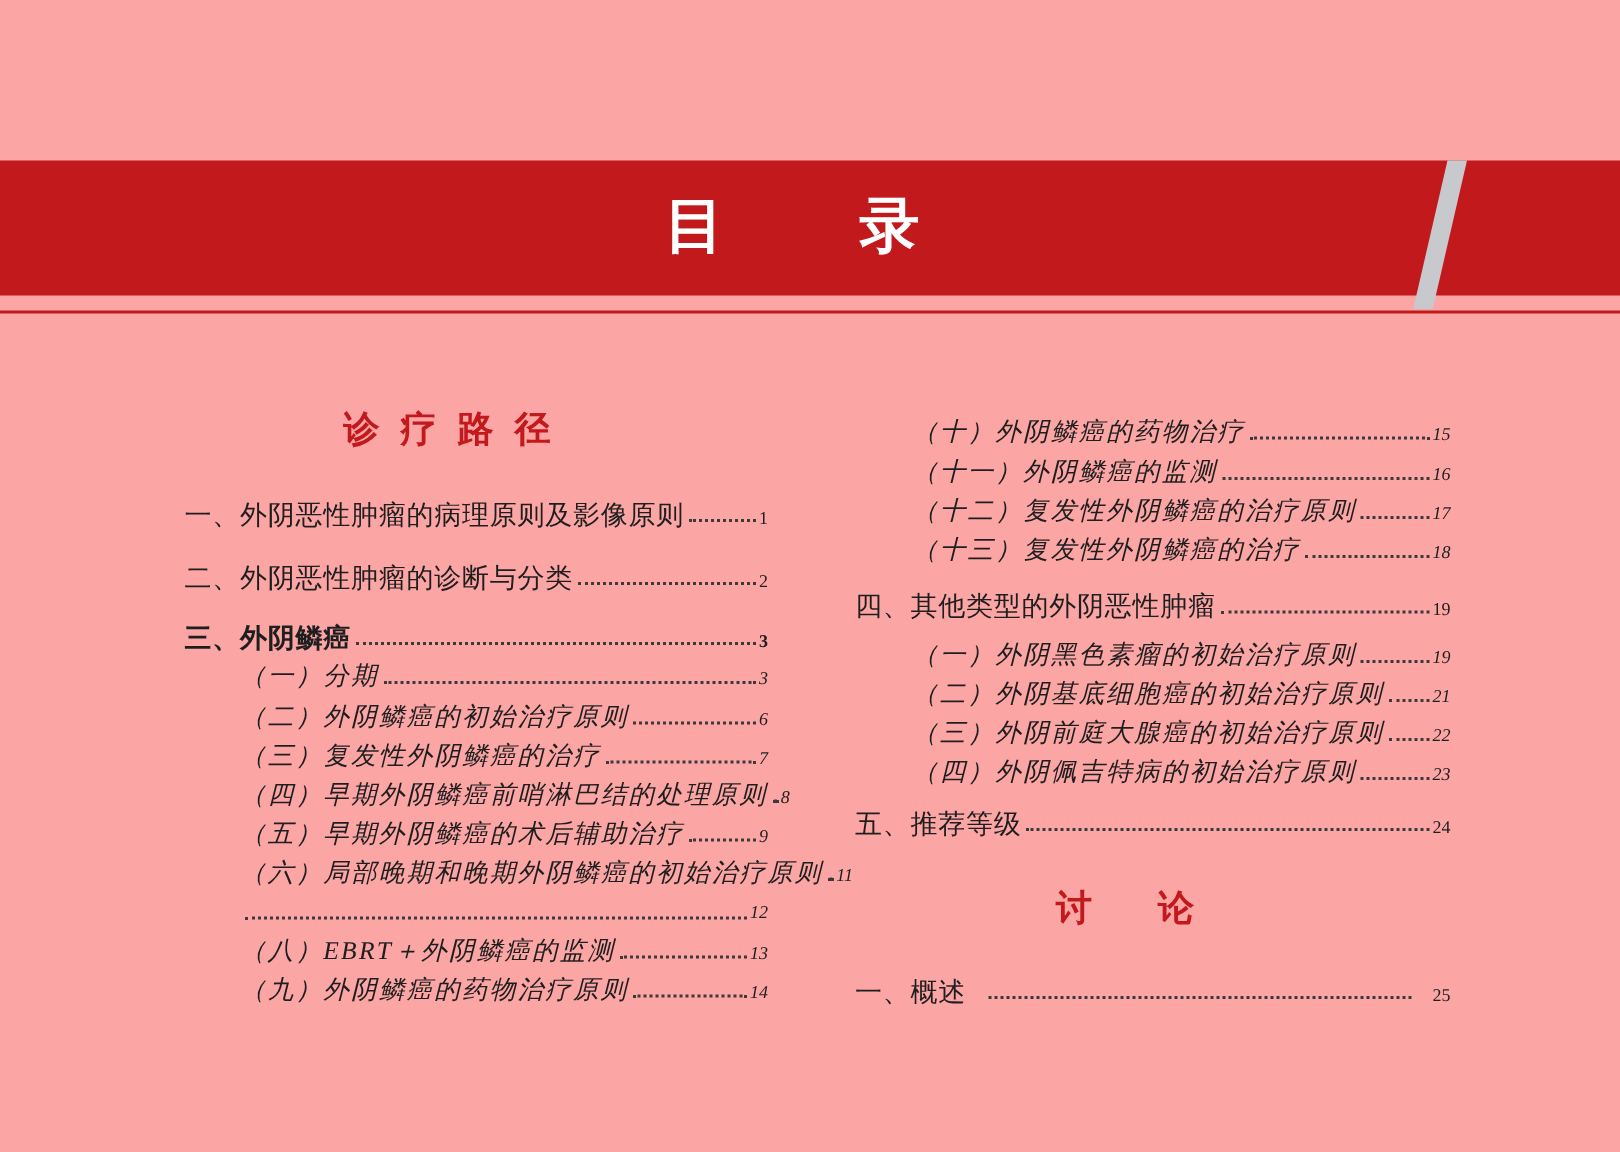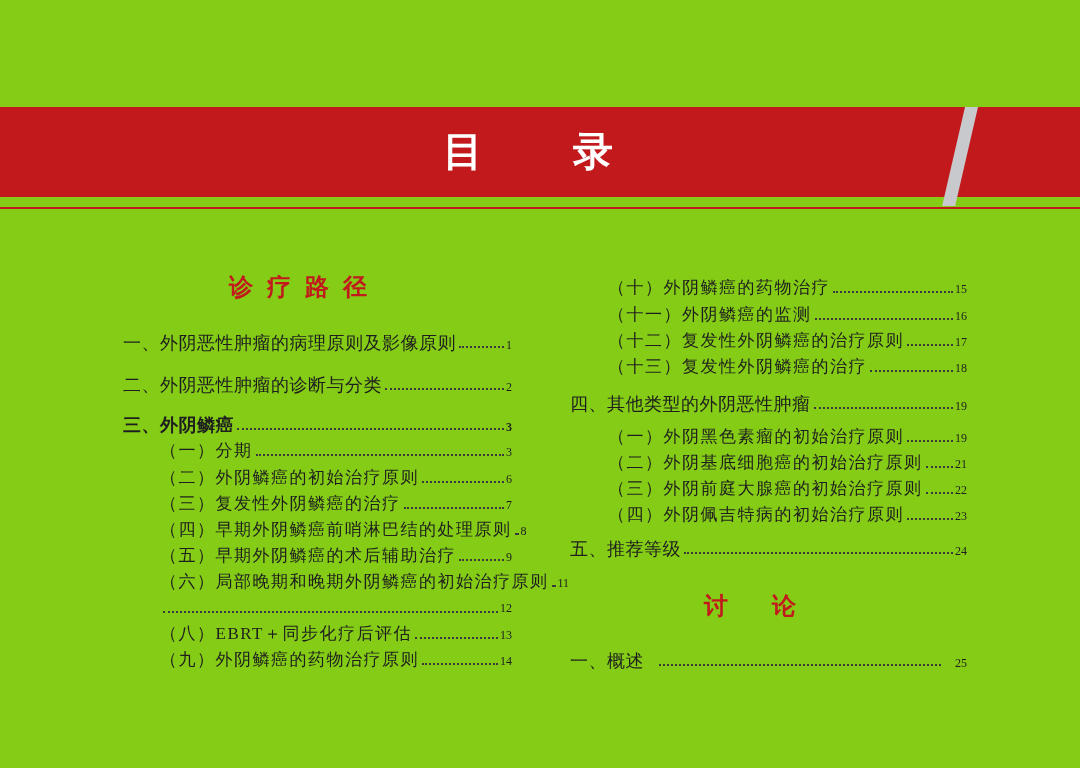--- a/index.html
+++ b/index.html
@@ -3,21 +3,21 @@
 <meta charset="utf-8">
 <style>
   * { margin: 0; padding: 0; box-sizing: border-box; }
   html, body { background: #ffffff; }
   body { font-family: "Liberation Serif", "DejaVu Serif", serif; }
 
   .page {
     position: relative;
     width: 1080px;
     height: 768px;
-    background: #84cc16;
+    background: #fca5a5;
     overflow: hidden;
   }
 
   
   .band {
     position: absolute;
     left: 0; top: 107px;
     width: 1080px; height: 90px;
     background: #c2191d;
   }
@@ -71,21 +71,21 @@
   
   .row {
     display: flex;
     align-items: baseline;
     height: 26px;
     line-height: 26px;
   }
   .row .lbl { white-space: nowrap; flex-shrink: 0; }
   .l1 { font-size: 18px; }
   .l1 .lbl { letter-spacing: 0.5px; }
-  .l2 { font-size: 17px; }
+  .l2 { font-size: 17px; font-style: italic; }
   .l2 .lbl { letter-spacing: 1.5px; }
 
   .col-left  .l1 { padding-left: 13px; }
   .col-left  .l2 { padding-left: 50px; }
   .col-right .l2 { padding-left: 38px; }
 
   .leader {
     flex: 1 1 auto;
     min-width: 4px;
     align-self: flex-end;
@@ -168,21 +168,21 @@
     <div class="row l2">
       <span class="lbl">（六）局部晚期和晚期外阴鳞癌的初始治疗原则</span>
       <span class="leader"></span>
       <span class="pg">11</span>
     </div>
     <div class="row l2">
       <span class="leader"></span>
       <span class="pg">12</span>
     </div>
     <div class="row l2">
-      <span class="lbl">（八）EBRT＋同步化疗后评估</span>
+      <span class="lbl">（八）EBRT＋外阴鳞癌的监测</span>
       <span class="leader"></span>
       <span class="pg">13</span>
     </div>
     <div class="row l2">
       <span class="lbl">（九）外阴鳞癌的药物治疗原则</span>
       <span class="leader"></span>
       <span class="pg">14</span>
     </div>
   </div>
 

